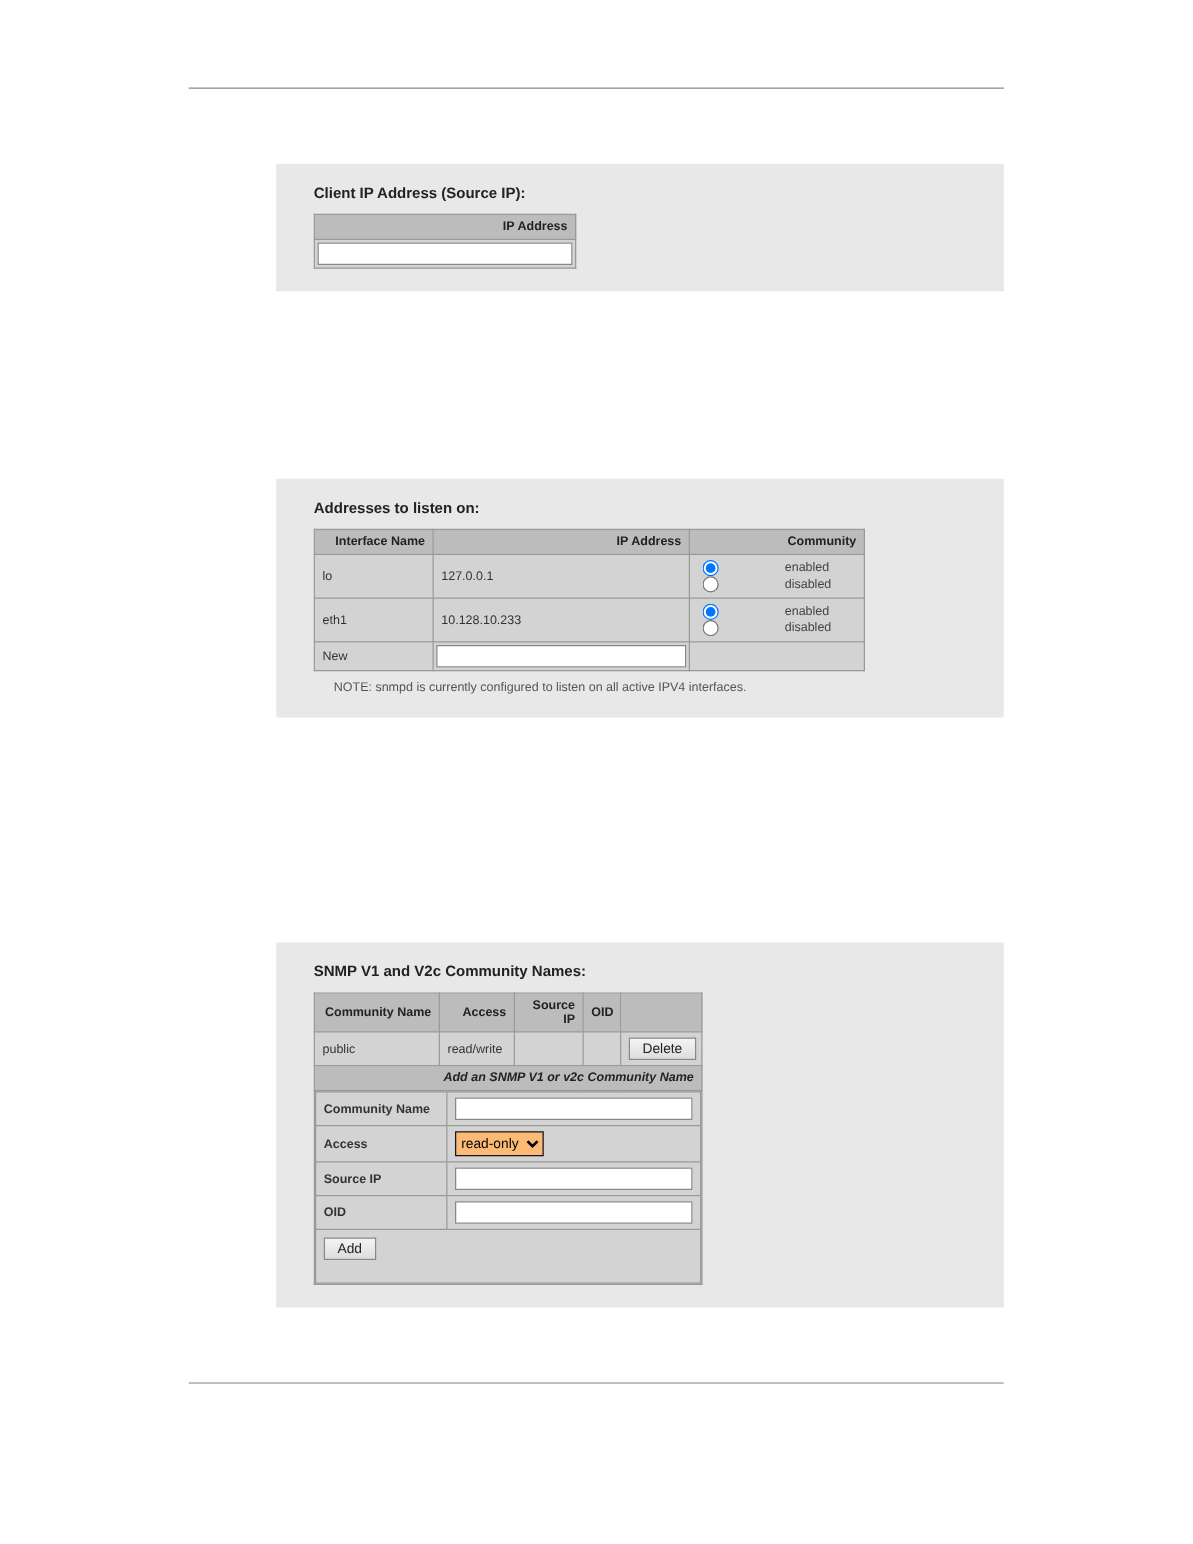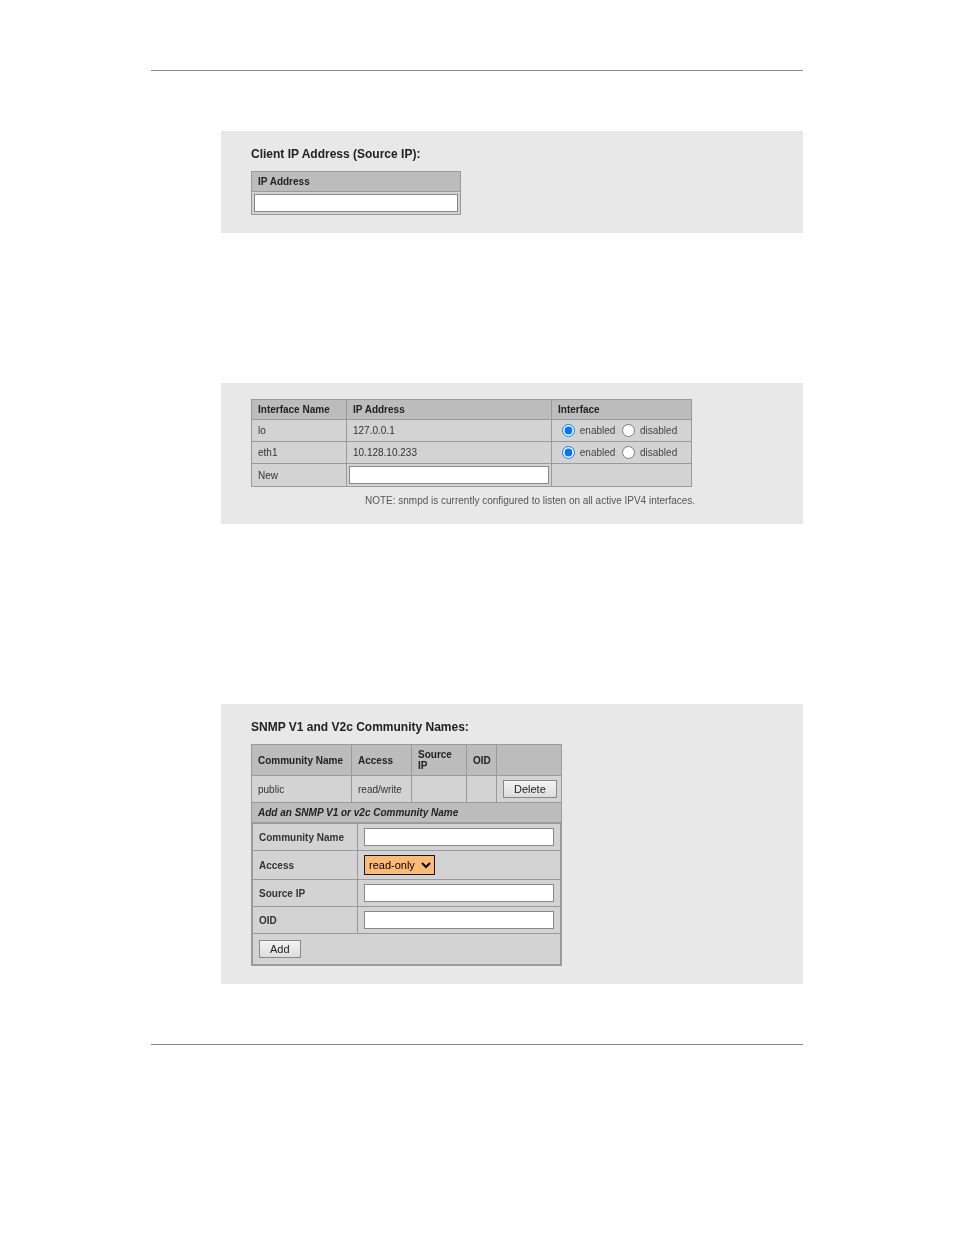--- a/index.html
+++ b/index.html
@@ -45,20 +45,21 @@
     text-align: left;
     font-size: 10px;
     background: #d3d3d3;
     vertical-align: middle;
     color: #333;
   }
   table.cfg th {
     background: #bcbcbc;
     font-weight: bold;
     color: #222;
+    text-align: right;
   }
   table.cfg td.input-cell {
     background: #d3d3d3;
     padding: 2px;
   }
   input[type=text].field {
     width: 100%;
     box-sizing: border-box;
     height: 18px;
     border: 1px solid #888;
@@ -67,26 +68,26 @@
     padding: 0 2px;
   }
   input[type=radio] {
     margin: 0 2px 0 4px;
     vertical-align: middle;
   }
   .radio-label {
     font-size: 10px;
     color: #444;
     vertical-align: middle;
+    margin-left: 48px;
   }
   .note {
     font-size: 10px;
     color: #555;
     margin: 8px 0 0 16px;
-    text-align: center;
   }
   .btn {
     font-size: 11px;
     padding: 2px 10px;
     border: 1px solid #888;
     background: linear-gradient(#f4f4f4,#dcdcdc);
     cursor: pointer;
     color: #222;
   }
   .subheader-row th {
@@ -136,31 +137,32 @@
         <input type="text" class="field" value="" style="">
       </td>
           </tr>
     </tbody>
       </table>
   </div>
 
   <div class="bigspacer"></div>
 
   <div class="panel">
+    <div class="panel-title">Addresses to listen on:</div>
     <table class="cfg" style="width:440px">
       <colgroup>
         <col style="width:95px">
           <col style="width:205px">
           <col style="width:140px">
       </colgroup>
       <tbody>
           <tr>
         <th>Interface Name</th>
         <th>IP Address</th>
-        <th>Interface</th>
+        <th>Community</th>
       </tr>
       </tbody>
         <tbody id="listen-rows">
           <tr>
             <td>lo</td>
             <td>127.0.0.1</td>
             <td><input type="radio" name="lst0" checked="" style=""> <span class="radio-label">enabled</span> <input type="radio" name="lst0" style=""> <span class="radio-label">disabled</span></td>
           </tr>
           <tr>
             <td>eth1</td>
@@ -231,21 +233,21 @@
             </tr>
             <tr>
               <td><span class="flabel" style="font-weight:bold;">Source IP</span></td>
               <td><input type="text" class="field" style="width: 190px;" value=""></td>
             </tr>
             <tr>
               <td><span class="flabel" style="font-weight:bold;">OID</span></td>
               <td><input type="text" class="field" style="width: 190px;" value=""></td>
             </tr>
             <tr>
-              <td colspan="2" style="padding-top:6px; padding-bottom:6px;">
+              <td colspan="2" style="padding-top:6px; padding-bottom:18px;">
                 <button class="btn">Add</button>
               </td>
             </tr>
           </tbody>
               </table>
         </td>
       </tr>
     </tbody>
       </table>
   </div>

